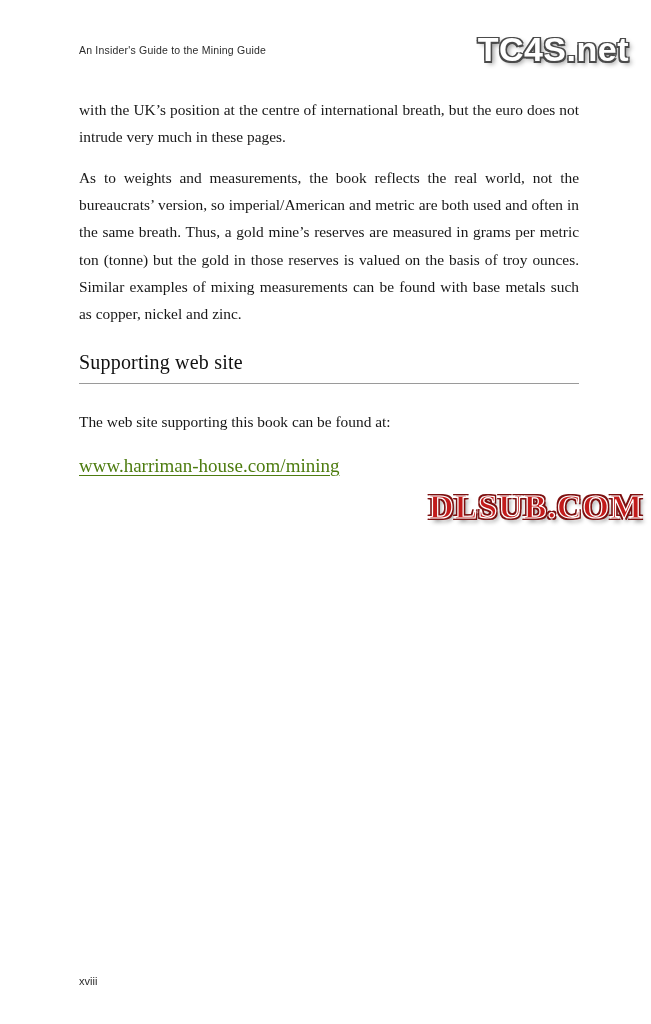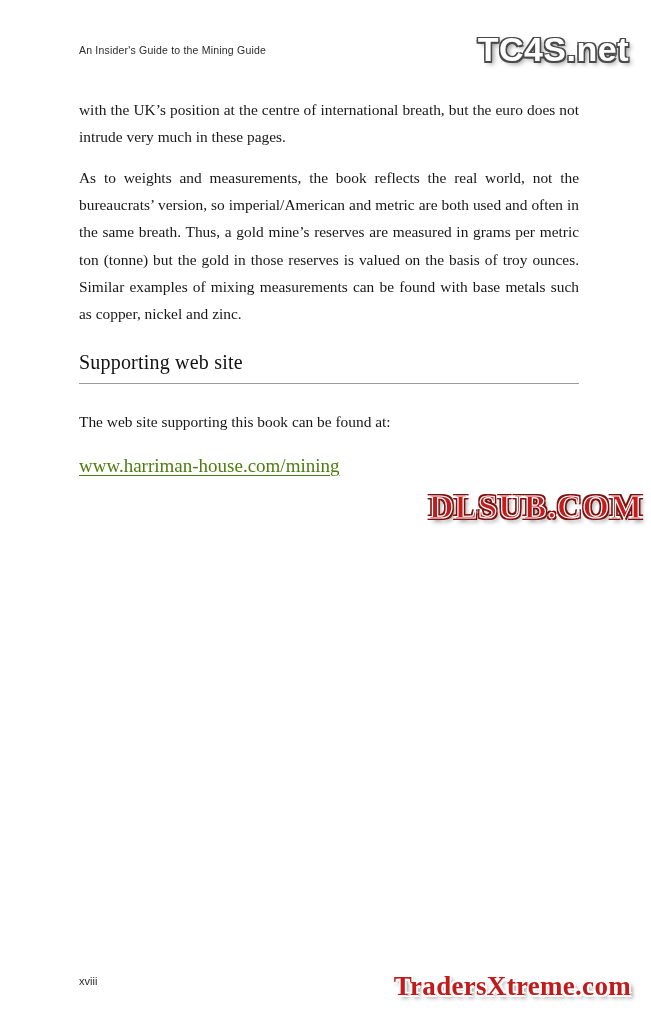--- a/index.html
+++ b/index.html
@@ -187,15 +187,14 @@
       <a class="weblink" href="#">www.harriman-house.com/mining</a>
     </div>
   </div>
 
   <div class="wm-center">
     <span class="txt">DLSUB.COM</span>
   </div>
 
   <div class="folio">xviii</div>
 
-  <div class="wm-bottom">TradersXtreme.com</div>
 
 </div>
 
 </body></html>

